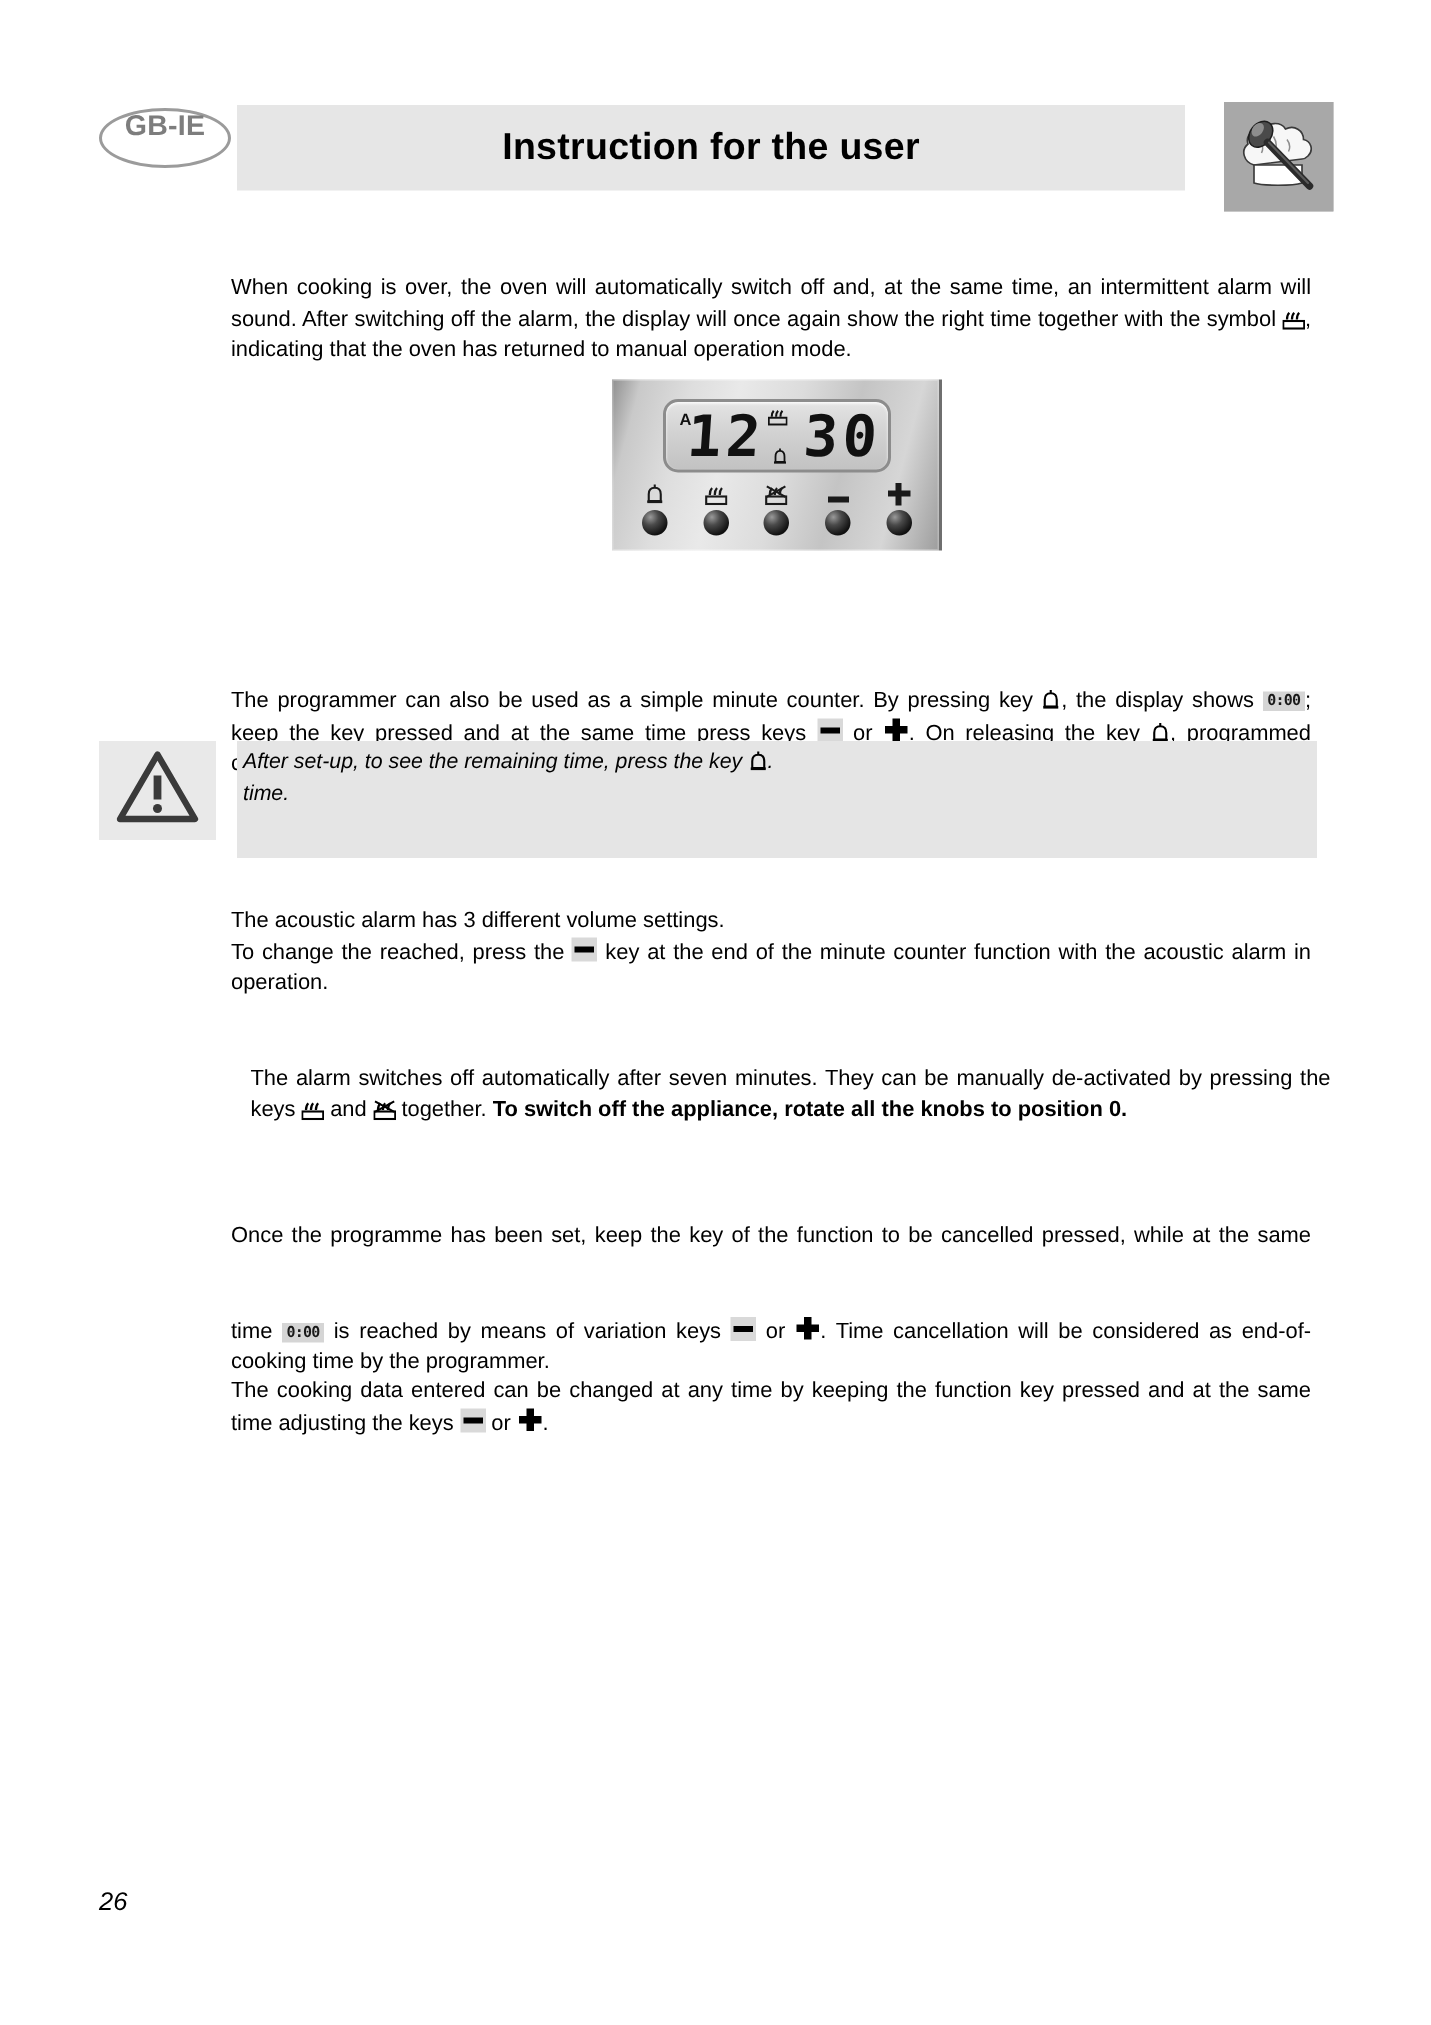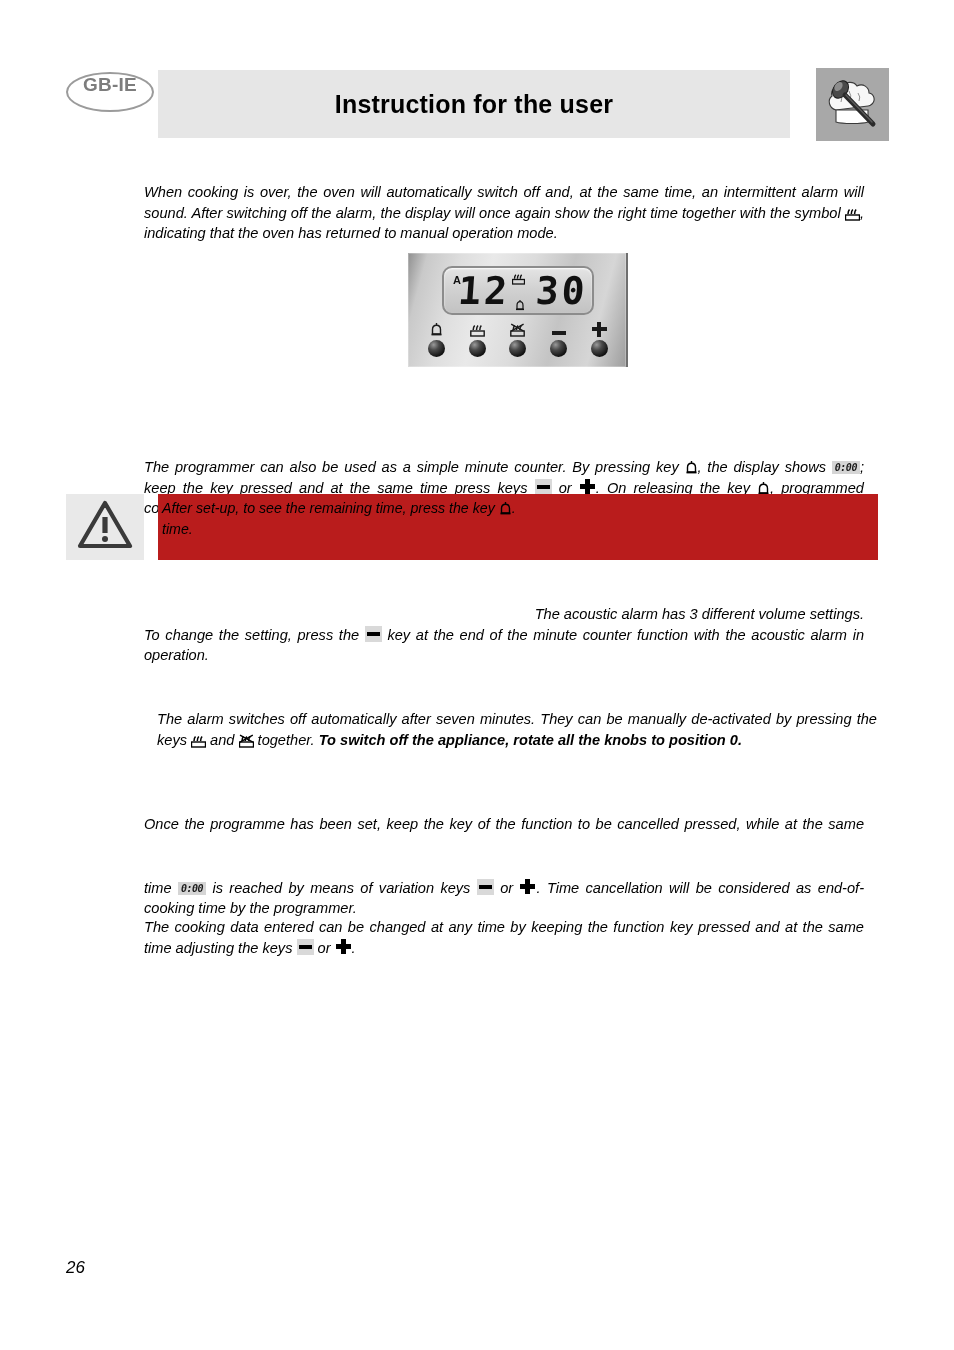--- a/index.html
+++ b/index.html
@@ -39,21 +39,21 @@
     font-weight: bold;
     letter-spacing: 0.2px;
     color: #7d7d7d;
     font-family: "Liberation Sans", sans-serif;
   }
   .header-bar {
     position: absolute;
     left: 158px;
     top: 70px;
     width: 632px;
-    height: 68px;
+    height: 57px;
     background: #e6e6e6;
     display: flex;
     align-items: center;
     justify-content: center;
   }
   .header-title {
     font-size: 25px;
     font-weight: bold;
     color: #000;
     letter-spacing: 0.2px;
@@ -64,27 +64,26 @@
     top: 68px;
     width: 73px;
     height: 73px;
     background: #a8a8a8;
   }
   .chef-logo svg { display: block; }
 
   
   .para {
     position: absolute;
-    left: 144px;
+    left: 154px;
     width: 720px;
     font-size: 14.6px;
     line-height: 20.5px;
     text-align: justify;
     color: #000;
-    font-style: italic;
   }
   b { font-weight: bold; }
 
   
   .sym {
     display: inline-block;
     vertical-align: -3px;
     position: relative;
   }
   .sym svg { display: block; }
@@ -155,22 +154,22 @@
     background: #e9e9e9;
     display: flex;
     align-items: center;
     justify-content: center;
   }
   .warn-body {
     position: absolute;
     left: 92px;
     top: 0;
     width: 720px;
-    height: 66px;
-    background: #b91c1c;
+    height: 78px;
+    background: #e5e5e5;
     padding: 4px 8px 0 4px;
   }
   .warn-text {
     font-size: 14.2px;
     line-height: 20.5px;
     font-style: italic;
     text-align: justify;
     color: #000;
   }
 
@@ -423,23 +422,23 @@
       <span>After set-up, to see the remaining time, press the key </span><span class="sym"><svg width="13" height="15" viewBox="0 0 13 15" xmlns="http://www.w3.org/2000/svg">
             <path d="M6.5 1 L6.5 2.6 M2.5 12 L2.5 7.5 Q2.5 3.2 6.5 3.2 Q10.5 3.2 10.5 7.5 L10.5 12 Z" fill="none" stroke="#000" stroke-width="1.4"></path>
             <rect x="1.5" y="11.6" width="10" height="1.8" fill="#000"></rect>
           </svg></span><span>.</span>
     </div>
     <div class="warn-text lastline">time.</div>
   </div>
 </div>
 
 <div class="para" style="top:604px;">
-  <div style="text-align:right;">The acoustic alarm has 3 different volume settings.</div>
+  <div style="text-align:left;">The acoustic alarm has 3 different volume settings.</div>
   <div>
-    <span>To change the setting, press the </span><span class="sym-key sym-minus"></span><span> key at the end of the minute counter function with the acoustic alarm in operation.</span>
+    <span>To change the reached, press the </span><span class="sym-key sym-minus"></span><span> key at the end of the minute counter function with the acoustic alarm in operation.</span>
   </div>
 </div>
 
 <div class="para" style="top:709px;margin-left:13px;">
   <span>The alarm switches off automatically after seven minutes. They can be manually de-activated by pressing the keys </span><span class="sym"><svg width="15" height="15" viewBox="0 0 15 15" xmlns="http://www.w3.org/2000/svg">
         <rect x="0.5" y="9" width="14" height="5" fill="none" stroke="#000" stroke-width="1.4"></rect>
         <path d="M3 8 q0 -3 1.5 -4.5 M6.3 8 q0 -3 1.5 -4.5 M9.6 8 q0 -3 1.5 -4.5" stroke="#000" stroke-width="1.5" fill="none"></path>
       </svg></span><span> and </span><span class="sym"><svg width="15" height="15" viewBox="0 0 15 15" xmlns="http://www.w3.org/2000/svg">
         <rect x="0.5" y="9" width="14" height="5" fill="none" stroke="#000" stroke-width="1.4"></rect>
         <path d="M3 8 q0 -3 1.5 -4.5 M6.3 8 q0 -3 1.5 -4.5 M9.6 8 q0 -3 1.5 -4.5" stroke="#000" stroke-width="1.5" fill="none"></path>

